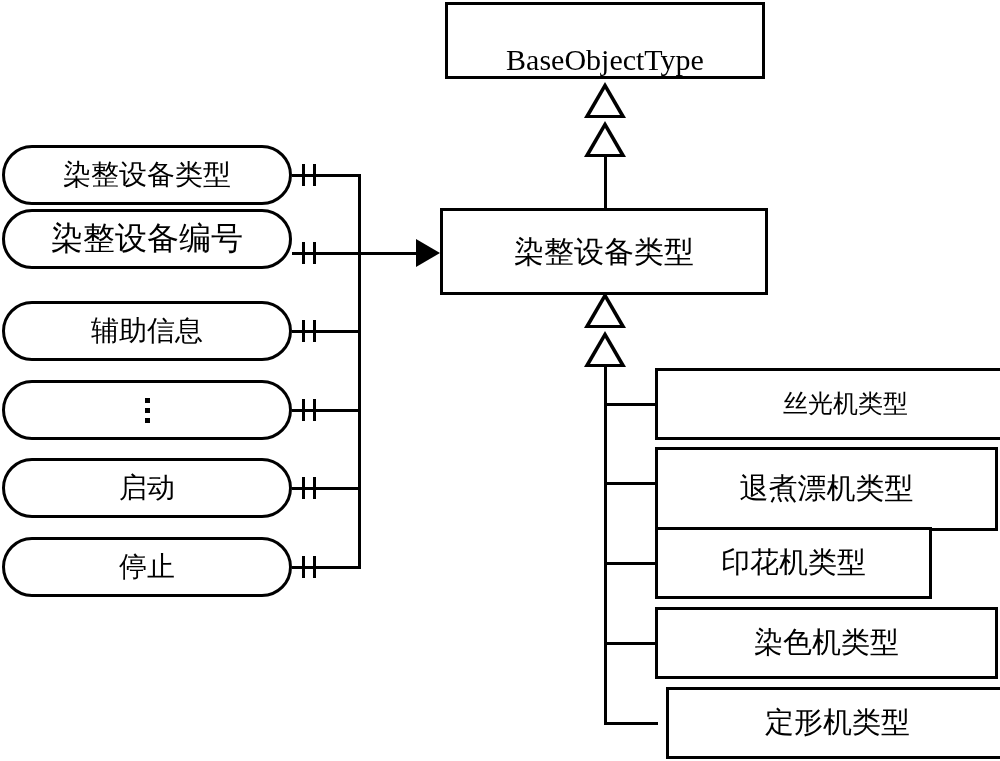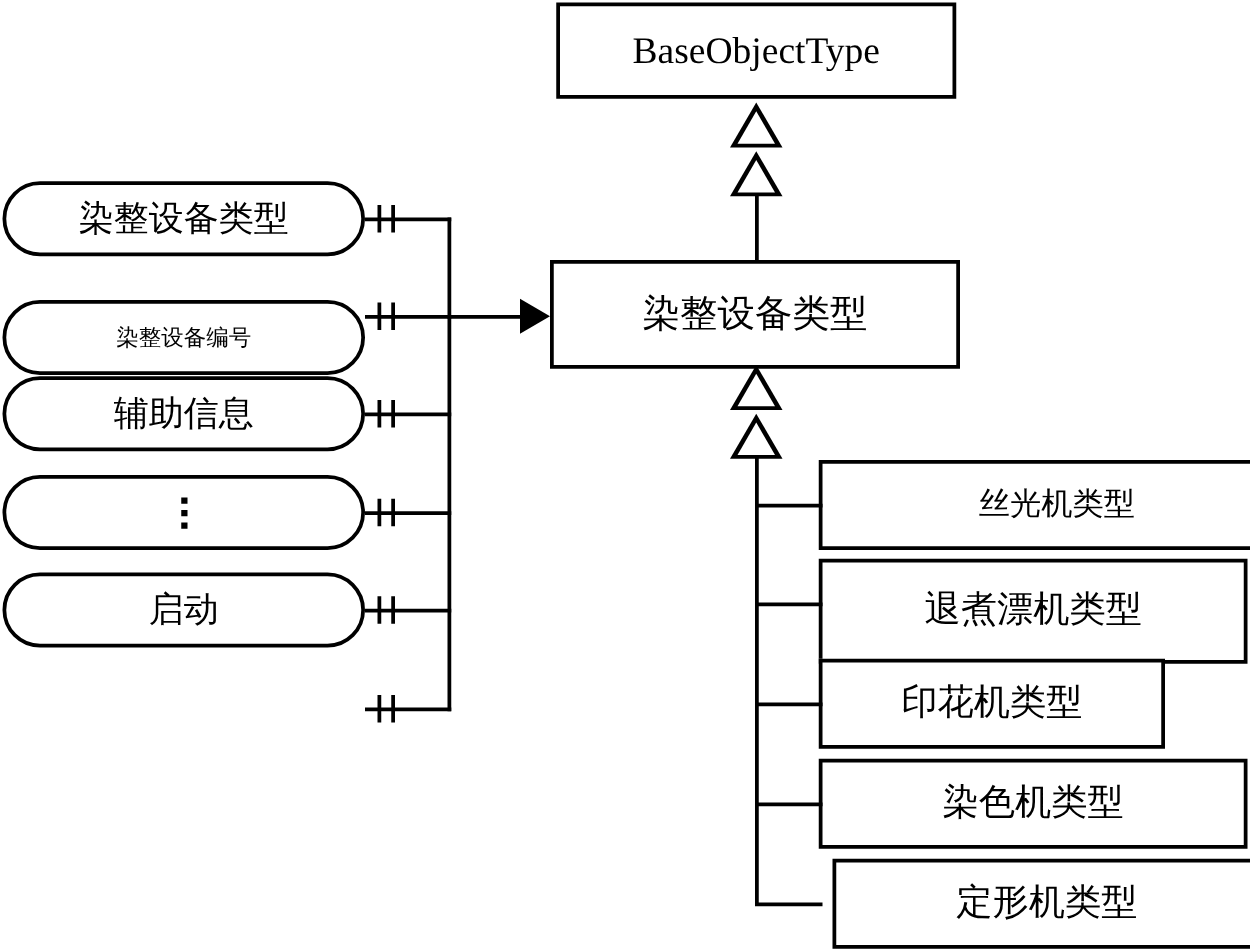--- a/index.html
+++ b/index.html
@@ -111,56 +111,59 @@
     width: 5px;
     height: 5px;
     background: #000000;
   }
 </style>
 </head>
 <body>
 
 <div id="canvas">
 
-  <div class="rect" style="left:445px; top:2px; width:320px; height:77px; font-size:30px;">
+  <div class="rect" style="left:445px; top:2px; width:320px; height:77px; font-size:30px;align-items:flex-end;">
     <span class="rect-label">BaseObjectType</span>
   </div>
 
   <div class="vline" style="left:604px; top:155px; height:55px;"></div>
   <div class="tri" style="left:584px; top:121px;"></div>
   <div class="tri" style="left:584px; top:82px;"></div>
 
   <div class="rect" style="left:440px; top:208px; width:328px; height:87px; font-size:30px;">
     <span class="rect-label">染整设备类型</span>
   </div>
 
   <div class="tri" style="left:584px; top:292px;"></div>
   <div class="tri" style="left:584px; top:331px;"></div>
 
   <div class="vline" style="left:604px; top:366px; height:358px;"></div>
 
   <div class="pill" style="left:2px; top:145px; width:290px; height:60px; font-size:28px;">
     <span class="pill-label">染整设备类型</span>
   </div>
-  <div class="pill" style="left:2px; top:240px; width:290px; height:60px; font-size:18px;">
+  <div class="pill" style="left:2px; top:209px; width:290px; height:60px; font-size:32px;">
     <span class="pill-label">染整设备编号</span>
   </div>
   <div class="pill" style="left:2px; top:301px; width:290px; height:60px; font-size:28px;justify-content:center;">
     <span class="pill-label">辅助信息</span>
   </div>
   <div class="pill" style="left:2px; top:380px; width:290px; height:60px; font-size:28px;">
     <span class="ellipsis-dots">
       <i></i>
         <i></i>
         <i></i>
     </span>
   </div>
   <div class="pill" style="left:2px; top:458px; width:290px; height:60px; font-size:28px;">
     <span class="pill-label">启动</span>
   </div>
+  <div class="pill" style="left:2px; top:537px; width:290px; height:60px; font-size:28px;">
+    <span class="pill-label">停止</span>
+  </div>
 
   <div class="hline" style="left:292px; top:174px; width:69px;"></div>
   <div class="tick" style="left:302px; top:164px; height:22px;"></div>
   <div class="tick" style="left:313px; top:164px; height:22px;"></div>
 
   <div class="hline" style="left:292px; top:252px; width:69px;"></div>
   <div class="tick" style="left:302px; top:242px; height:22px;"></div>
   <div class="tick" style="left:313px; top:242px; height:22px;"></div>
 
   <div class="hline" style="left:292px; top:330px; width:69px;"></div>

